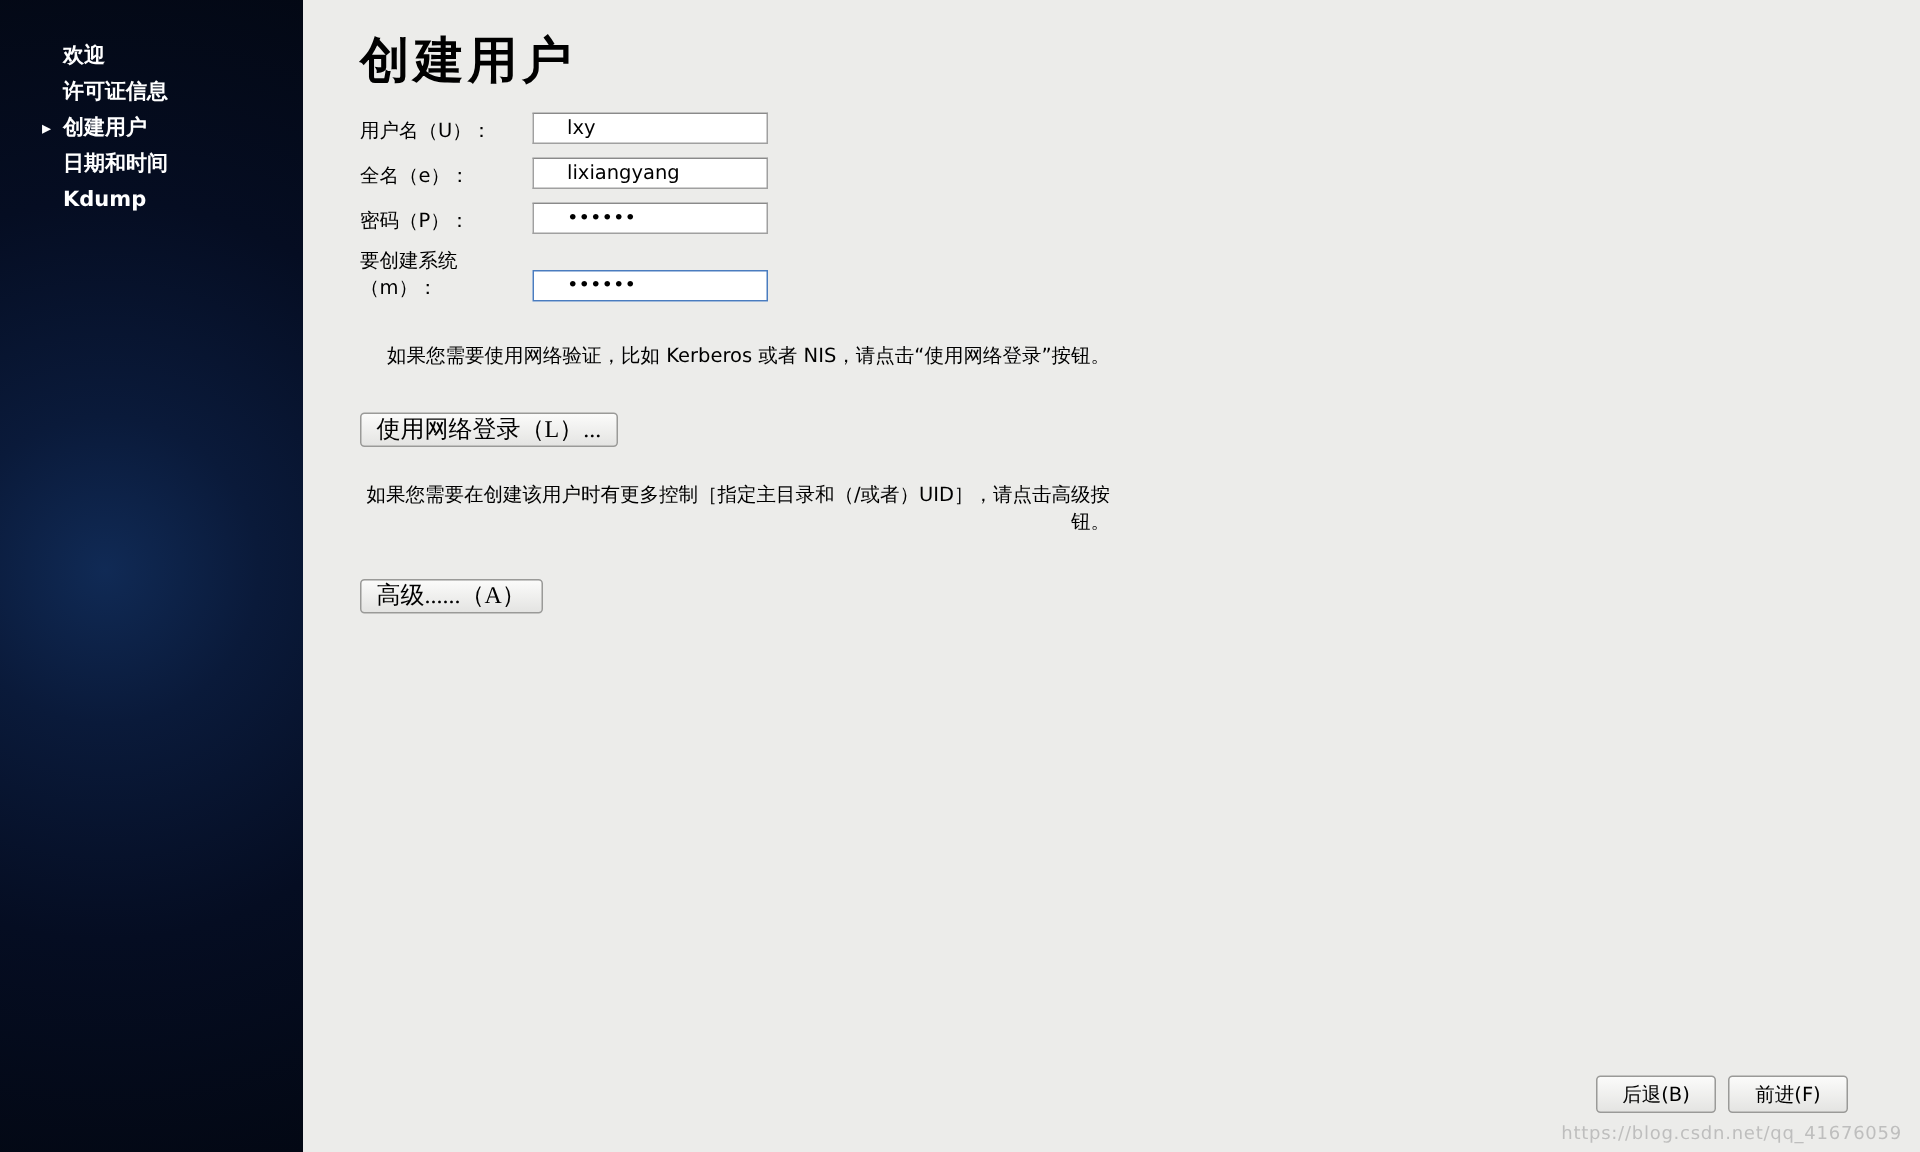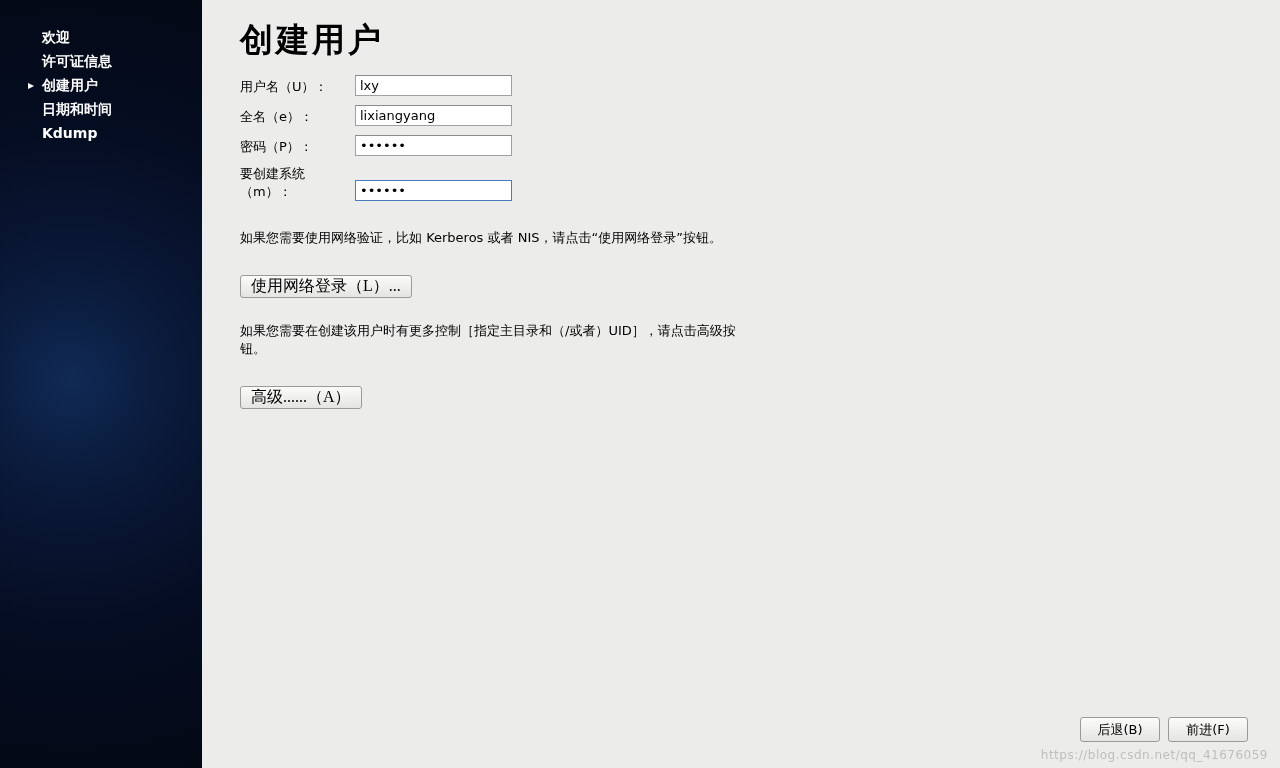--- a/index.html
+++ b/index.html
@@ -64,50 +64,51 @@
     }
     .form-label {
       width: 115px;
       font-size: 13px;
     }
     .form-input {
       width: 157px;
       height: 21px;
       border: 1px solid #a0a0a0;
       border-top-color: #8a8a8a;
-      padding: 1px 4px;
+      padding: 1px 22px;
       font-size: 13px;
       background: #fff;
       font-family: inherit;
     }
     .form-input.focused {
       border: 1.5px solid #4a7cbf;
       outline: none;
     }
     .note {
       font-size: 13px;
       line-height: 18px;
       max-width: 500px;
       margin-bottom: 28px;
       margin-top: 24px;
+      text-align: right;
     }
     .inline-btn {
       display: inline-block;
       background: linear-gradient(#fbfbfa, #e4e4e2);
       border: 1px solid #9a9a98;
       border-radius: 3px;
       padding: 0 10px;
       font-size: 16px;
       cursor: default;
       font-family: Liberation Serif, serif;
     }
     .footer {
       position: absolute;
       bottom: 26px;
-      right: 32px;
+      right: 48px;
       display: flex;
       gap: 8px;
     }
     .footer-btn {
       background: linear-gradient(#fbfbfa, #e4e4e2);
       border: 1px solid #9a9a98;
       border-radius: 3px;
       width: 80px;
       height: 25px;
       font-size: 13px;

